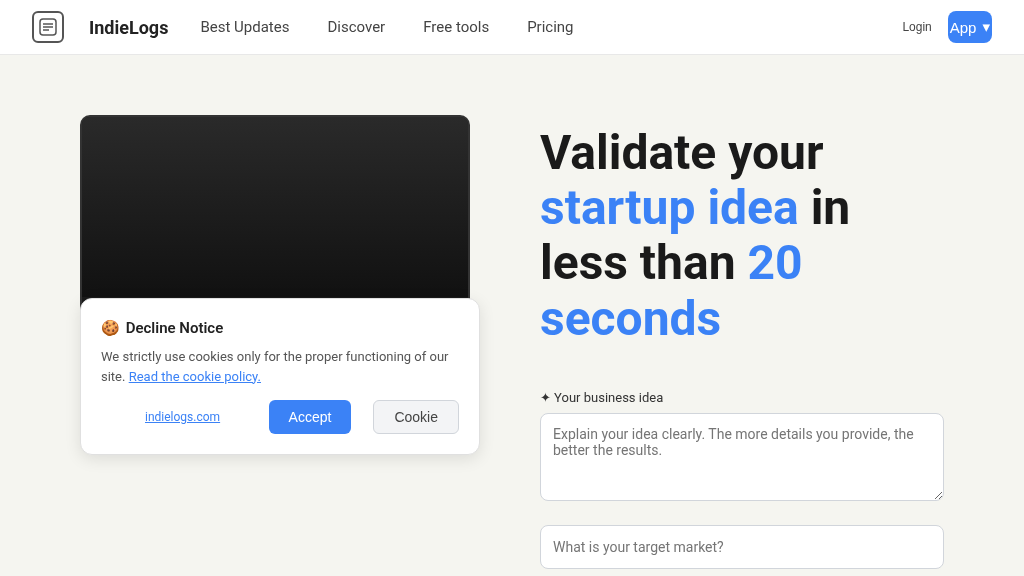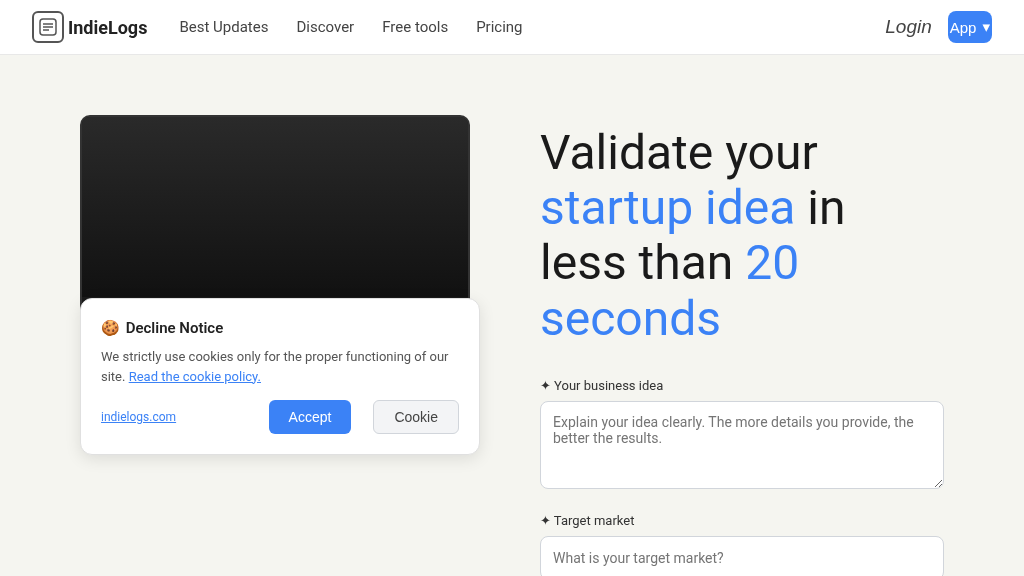--- a/index.html
+++ b/index.html
@@ -21,59 +21,58 @@
       border-bottom: 1px solid #e8e8e8;
     }
     .header-left {
       display: flex;
       align-items: center;
       gap: 32px;
     }
     .logo {
       display: flex;
       align-items: center;
-      gap: 4px;
+      gap: 25px;
       font-weight: 700;
       font-size: 18px;
       color: #222;
     }
     .logo-icon {
       width: 32px;
       height: 32px;
       border: 2px solid #555;
       border-radius: 6px;
       display: flex;
       align-items: center;
       justify-content: center;
       font-size: 14px;
       color: #555;
     }
     .nav {
       display: flex;
       align-items: center;
-      gap: 28px;
+      gap: 38px;
     }
     .nav-item {
       font-size: 15px;
       color: #444;
       cursor: pointer;
       text-decoration: none;
     }
     .header-right {
       display: flex;
       align-items: center;
       gap: 16px;
     }
     .login-btn {
-      font-size: 19px;
+      font-size: 12px;
       color: #444;
       cursor: pointer;
       background: none;
       border: none;
-      font-style: italic;
     }
     .app-btn {
       background: #3b82f6;
       color: #fff;
       border: none;
       border-radius: 8px;
       padding: 7px 2px;
       font-size: 15px;
       cursor: pointer;
       display: flex;
@@ -170,20 +169,21 @@
       color: #3b82f6;
       text-decoration: underline;
       cursor: pointer;
       margin-bottom: 0;
     }
     .cookie-actions {
       display: flex;
       align-items: center;
       justify-content: space-between;
       margin-top: 14px;
+      margin-left: 44px;
     }
     .accept-btn {
       background: #3b82f6;
       color: #fff;
       border: none;
       border-radius: 6px;
       padding: 8px 20px;
       font-size: 14px;
       cursor: pointer;
     }
@@ -197,24 +197,24 @@
       cursor: pointer;
     }
 
     
     .form-section {
       flex: 1;
       padding-top: 10px;
     }
     .hero-title {
       font-size: 48px;
-      font-weight: 400;
+      font-weight: 700;
       color: #1a1a1a;
       line-height: 1.15;
-      margin-bottom: 32px;
+      margin-bottom: 44px;
     }
     .hero-title .highlight {
       color: #3b82f6;
     }
     .field-label {
       font-size: 13px;
       font-weight: 400;
       color: #333;
       margin-bottom: 8px;
       display: flex;
@@ -319,19 +319,18 @@
     <h1 class="hero-title">
       <span>Validate your </span><span class="highlight">startup idea</span><span> in less than </span><span class="highlight">20 seconds</span>
     </h1>
 
     <div>
       <label class="field-label">✦ Your business idea</label>
       <textarea class="textarea-field" placeholder="Explain your idea clearly. The more details you provide, the better the results." style=""></textarea>
     </div>
 
     <div>
-      <label class="field-label">✦ Target market</label>
       <input type="text" class="input-field" placeholder="What is your target market?" style="">
     </div>
 
   </div>
 
 </main>
 
 </body></html>

